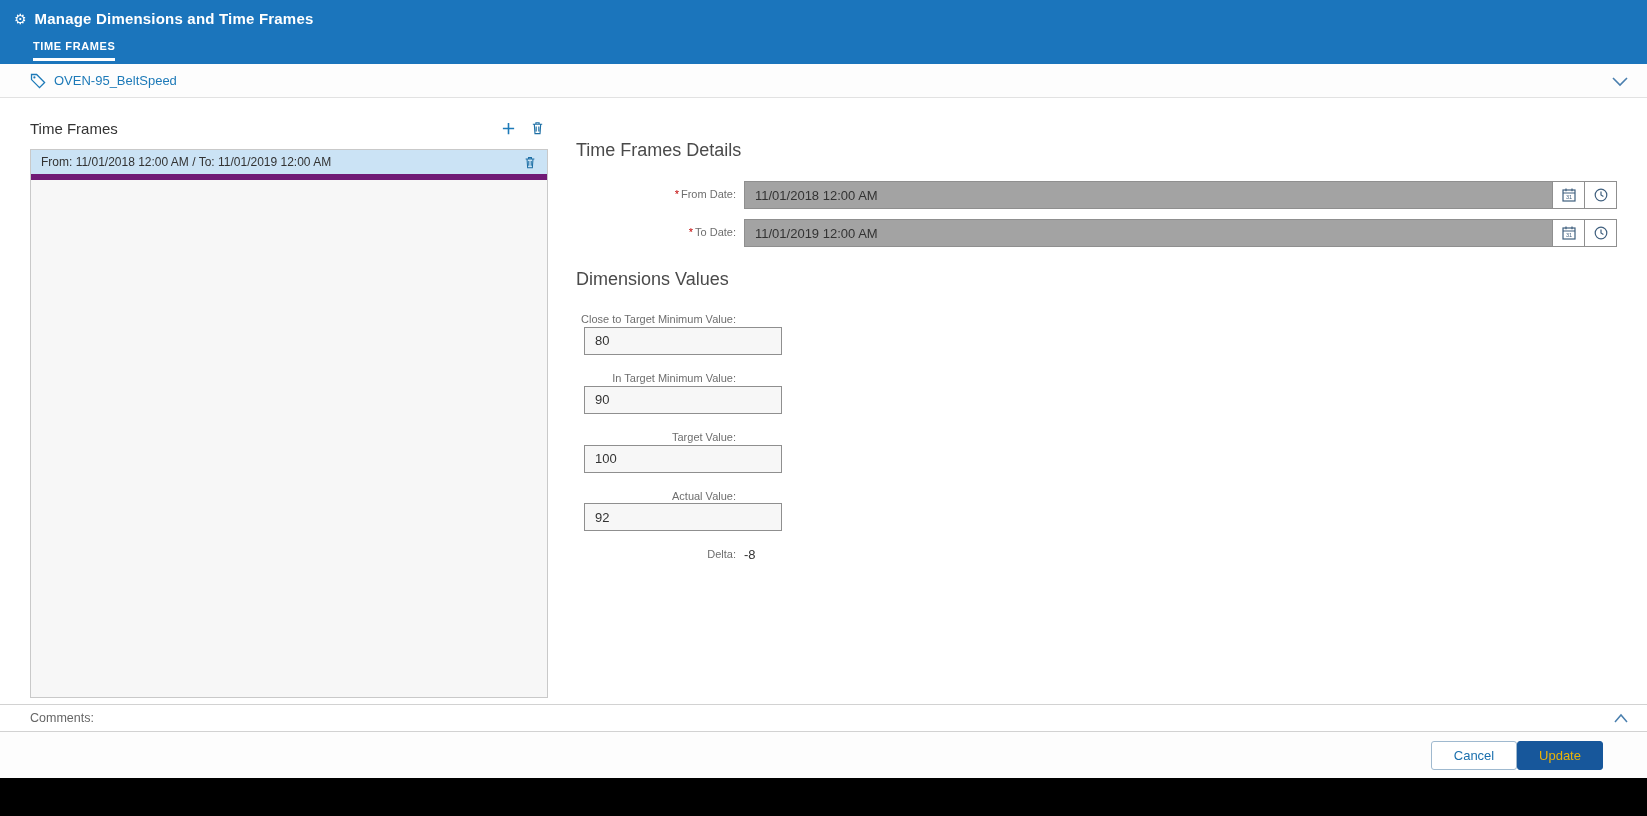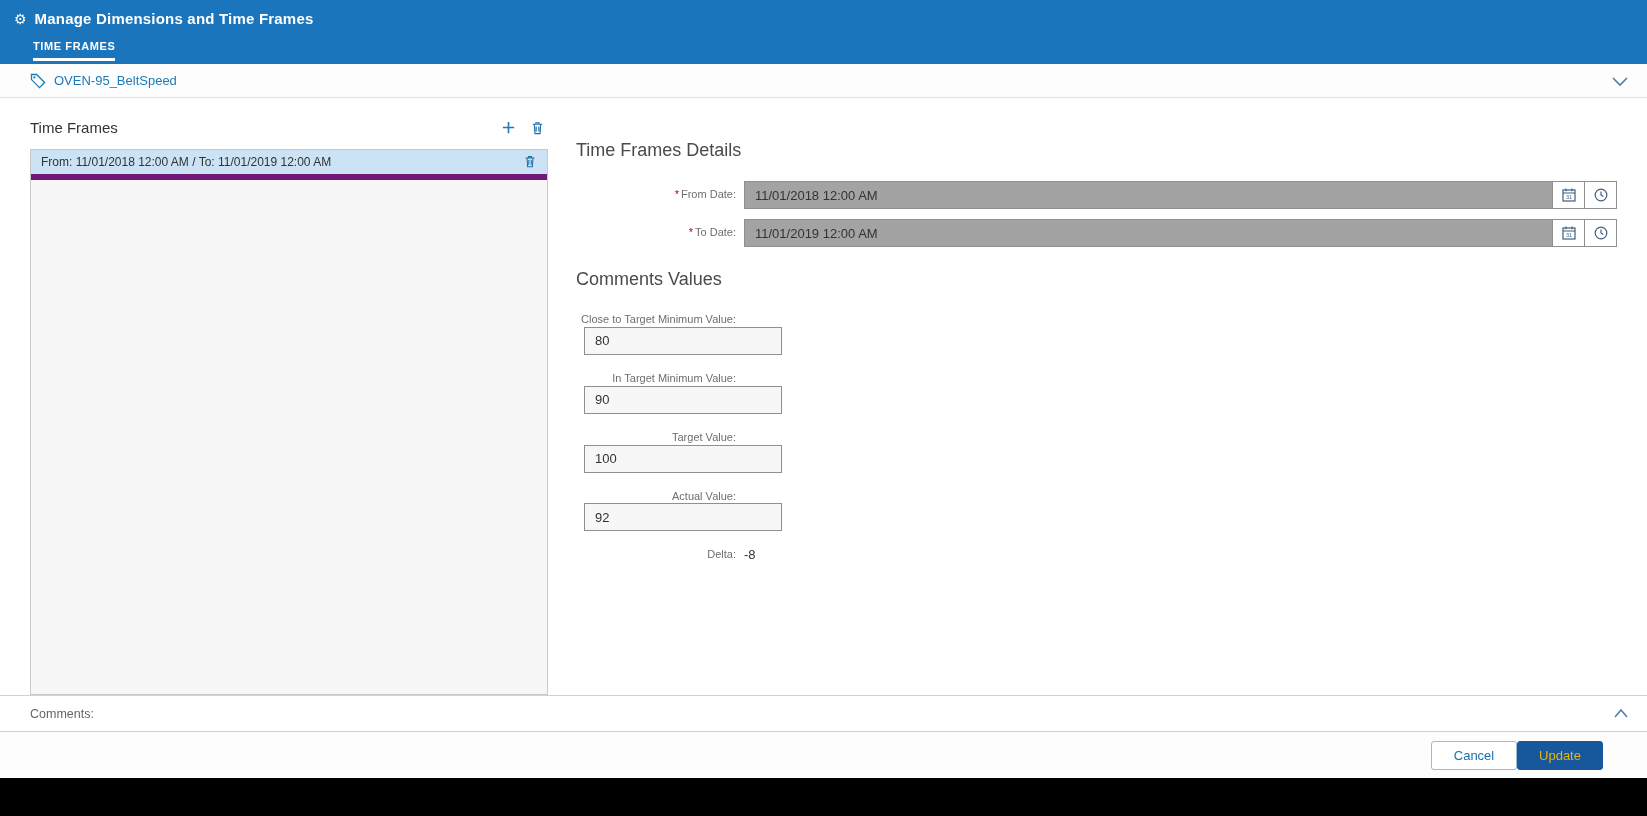--- a/index.html
+++ b/index.html
@@ -76,21 +76,21 @@
     padding:6px 10px; font-size:13px; color:#333; outline:none;
     font-family:"Liberation Sans", sans-serif;
   }
   .static-value { display:inline-block; padding-top:6px; font-size:13px; color:#333; }
   .param-row { margin-bottom:10px;flex-direction:column; }
   .first-param .form-label { padding-top:2px; }
 
   
   .comments-bar {
     flex:0 0 auto; border-top:1px solid #d2d2d2; border-bottom:1px solid #d2d2d2;
-    height:37px; display:flex; align-items:center; padding:0 18px 0 30px;
+    height:28px; display:flex; align-items:center; padding:0 18px 0 30px;
     color:#666; font-size:12.5px; background:#fff; cursor:pointer;
   }
   .comments-bar .chev { margin-left:auto; display:flex; align-items:center; }
   .footer {
     flex:0 0 auto; height:46px; display:flex; align-items:center;
     justify-content:flex-end; padding-right:44px; background:#fdfdfd;
   }
   .btn { height:29px; min-width:86px; border-radius:3px; font-size:13px; cursor:pointer;
          font-family:"Liberation Sans", sans-serif; }
   .btn-cancel { background:#fff; color:#1a6fad; border:1px solid #9fb9cf; }
@@ -216,21 +216,21 @@
                 <svg width="16" height="16" viewBox="0 0 16 16">
                   <circle cx="8" cy="8" r="5.8" fill="none" stroke="#3f5f7e" stroke-width="1.2"></circle>
                   <path d="M8 4.6V8l2.4 1.5" fill="none" stroke="#3f5f7e" stroke-width="1.2"></path>
                 </svg>
               </span>
             </button>
           </div>
         </div>
       </div>
 
-      <h2 class="section-title params-title">Comments Values</h2>
+      <h2 class="section-title params-title">Dimensions Values</h2>
 
       <div class="form-row param-row first-param">
         <label class="form-label">Close to Target Minimum Value:</label>
         <div class="field-area">
           <input class="text-input" type="text" value="80" style="">
         </div>
       </div>
 
       <div class="form-row param-row">
         <label class="form-label">In Target Minimum Value:</label>

